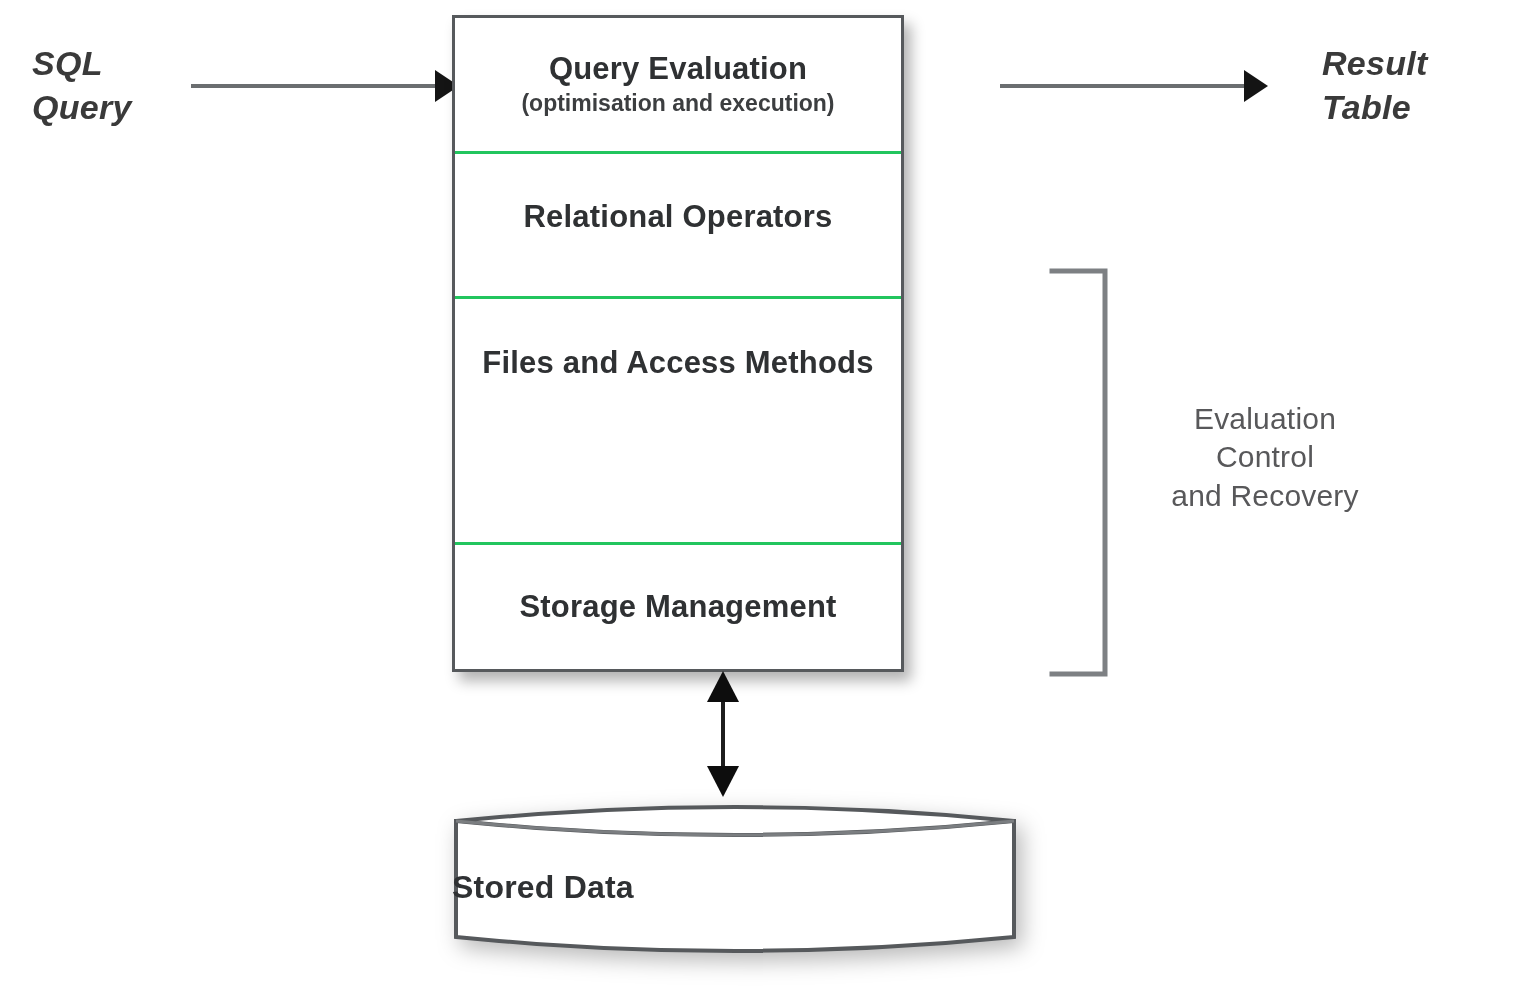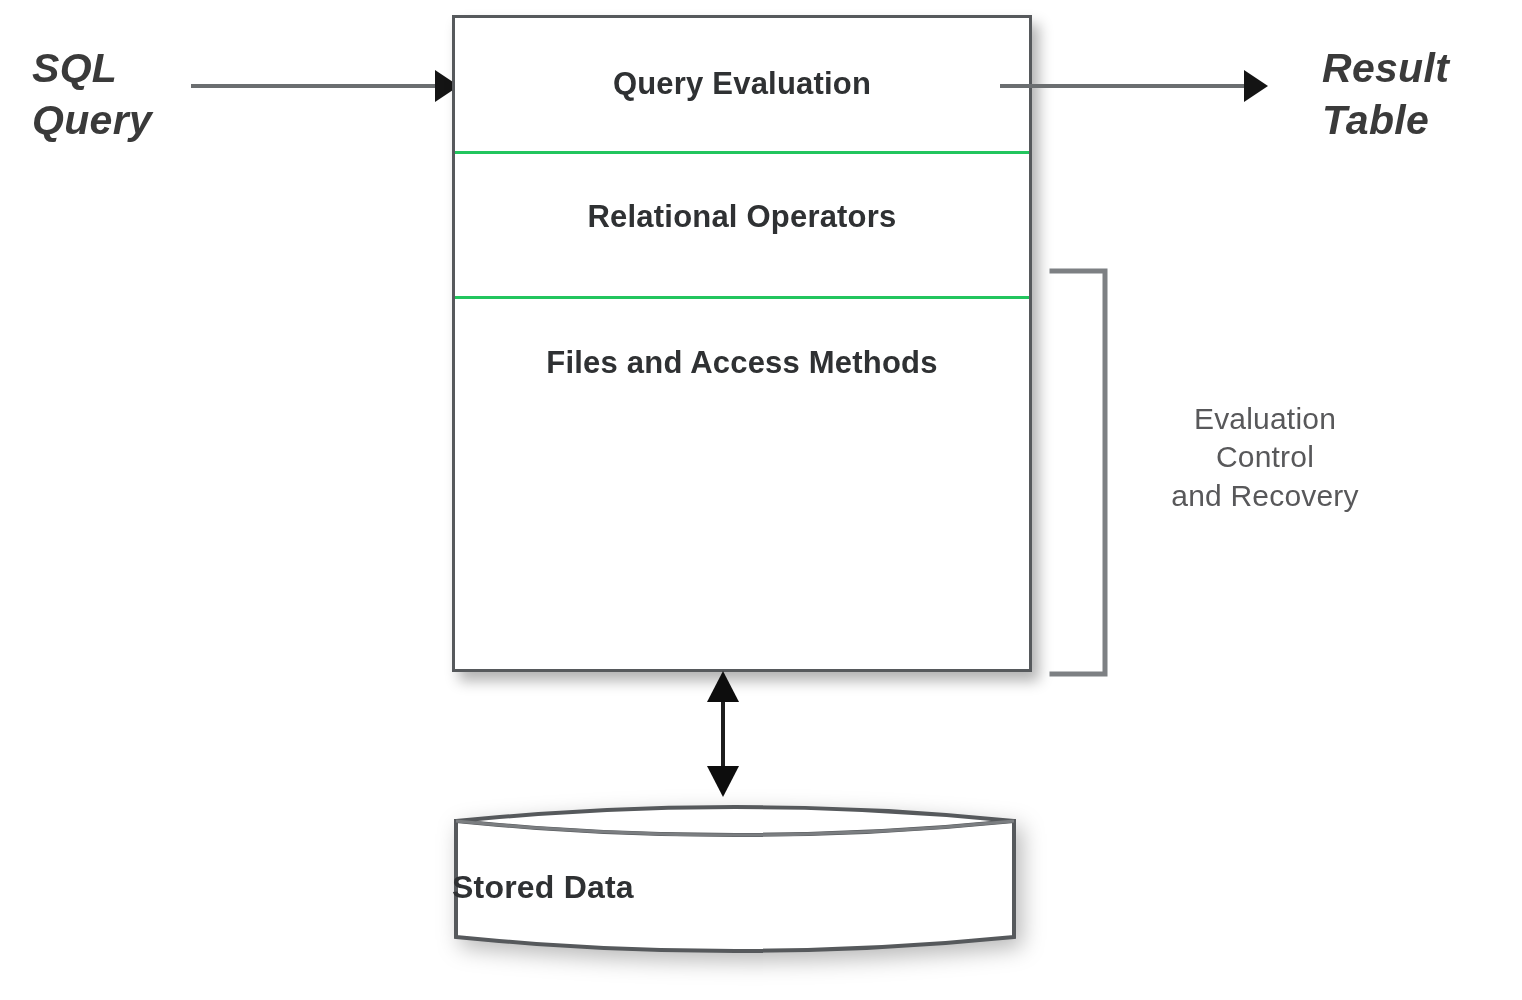--- a/index.html
+++ b/index.html
@@ -16,35 +16,35 @@
     height: 1000px;
     background: #ffffff;
     overflow: hidden;
   }
 
   
   .side-label {
     position: absolute;
     font-style: italic;
     font-weight: bold;
-    font-size: 41px;
+    font-size: 34px;
     line-height: 1.28;
     color: #3a3a3a;
     white-space: pre-line;
     letter-spacing: 0.3px;
   }
   #sql-query-label { left: 32px; top: 42px; text-align: left; }
   #result-table-label { left: 1322px; top: 42px; text-align: left; }
 
   
   #layer-stack {
     position: absolute;
     left: 452px;
     top: 15px;
-    width: 580px;
+    width: 452px;
     height: 657px;
     border: 3px solid #56595c;
     background: #ffffff;
     box-sizing: border-box;
     box-shadow: 7px 9px 13px rgba(0,0,0,0.30);
   }
   .layer {
     position: absolute;
     left: 0;
     width: 100%;
@@ -122,31 +122,35 @@
 
   <svg class="arrow-svg" id="input-arrow-svg" style="left:185px; top:60px;" width="275" height="52">
     <line x1="6" y1="26" x2="252" y2="26" stroke="#6b6e70" stroke-width="4"></line>
     <polygon points="250,10 274,26 250,42" fill="#141414"></polygon>
   </svg>
 
   <div id="layer-stack">
 
     <div class="layer" style="top:0px; height:133px;">
       <div class="layer-title">Query Evaluation</div>
+      <div class="layer-sub">(optimisation and execution)</div>
     </div>
 
     <div class="layer" style="top:133px; height:130px;">
       <div class="layer-title">Relational Operators</div>
     </div>
 
     <div class="layer" style="top:278px; height:131px;">
       <div class="layer-title">Files and Access Methods</div>
     </div>
 
 
+    <div class="layer" style="top:524px; height:127px;">
+      <div class="layer-title">Storage Management</div>
+    </div>
 
   </div>
 
   <svg class="arrow-svg" id="output-arrow-svg" style="left:998px; top:60px;" width="275" height="52">
     <line x1="2" y1="26" x2="248" y2="26" stroke="#6b6e70" stroke-width="4"></line>
     <polygon points="246,10 270,26 246,42" fill="#141414"></polygon>
   </svg>
 
   <div id="result-table-label" class="side-label">Result
 Table</div>

